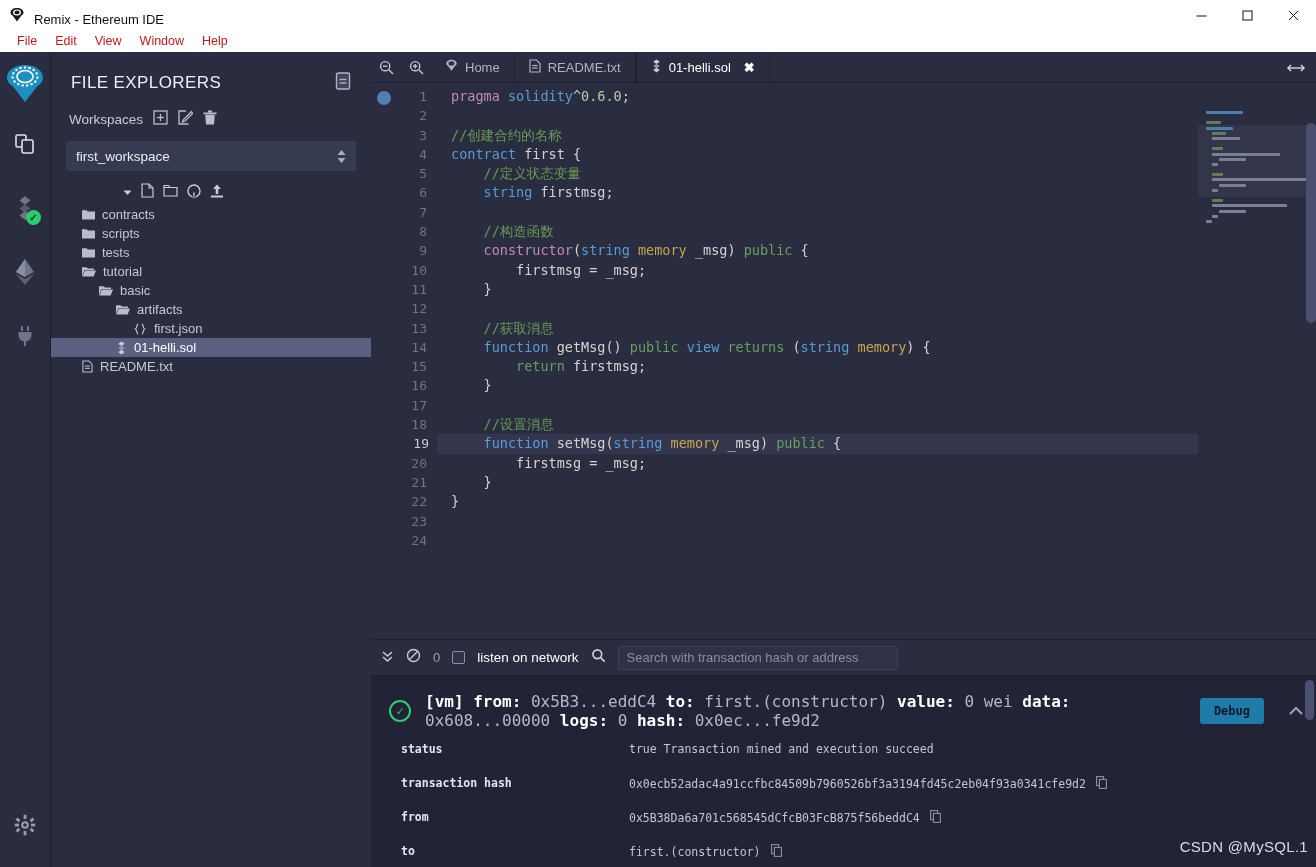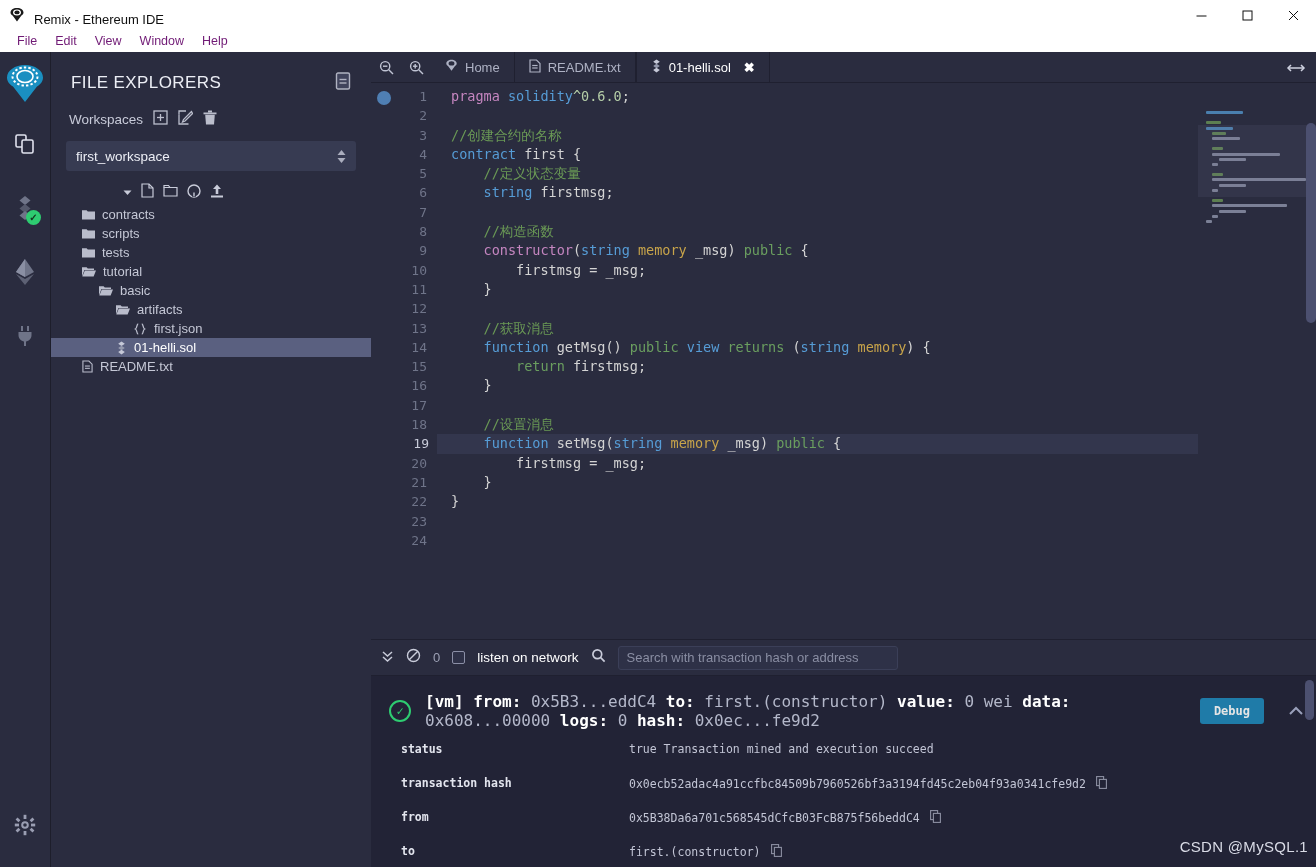--- a/index.html
+++ b/index.html
@@ -20,21 +20,21 @@
   .titlebar .app-title { margin-left: 8px; font-size: 13px; color: #101010; margin-top: 8px; }
   .win-controls { position: absolute; right: 0; top: 0; height: 30px; display: flex; }
   .win-btn {
     width: 46px; height: 30px;
     display: flex; align-items: center; justify-content: center;
     color: #101010; font-size: 13px;
   }
 
   
   .menubar { height: 22px; background: #ffffff; display: flex; align-items: center; padding-left: 8px; }
-  .menu-item { font-size: 12.5px; color: #701a75; padding: 2px 9px; }
+  .menu-item { font-size: 12.5px; color: #b91c1c; padding: 2px 9px; }
 
   
   .app { display: flex; height: 815px; background: #222336; }
 
   
   .rail {
     width: 51px; background: #2a2c3f;
     display: flex; flex-direction: column; align-items: center;
     border-right: 1px solid #1d1e2b;
     position: relative;
@@ -164,21 +164,21 @@
   .tx-card { margin: 16px 12px 0 18px; }
   .tx-head { display: flex; align-items: center; gap: 14px; }
   .tx-ok {
     width: 22px; height: 22px; border-radius: 50%;
     border: 2px solid #2ecc71; color: #2ecc71;
     display: flex; align-items: center; justify-content: center; font-size: 12px;
     flex: 0 0 22px;
   }
   .tx-summary { color: #cfd2e0; font-size: 16px; flex: 1; }
   .debug-btn {
-    background: #1f7ba8; color: #e5e5e5; font-size: 12px; font-weight: bold;
+    background: #1f7ba8; color: #0f172a; font-size: 12px; font-weight: bold;
     padding: 6px 14px; border-radius: 3px; font-family: "DejaVu Sans Mono", monospace;
   }
   .chev-up { color: #9aa0bb; font-size: 15px; margin-left: 10px; }
 
   .tx-rows { margin-top: 12px; padding-left: 12px; }
   .tx-row { display: flex; align-items: flex-start; height: 34px; font-size: 11.5px; }
   .tx-k { width: 228px; color: #e3e5ee; font-weight: bold; }
   .tx-v { color: #c2c5d5; display: flex; align-items: center; gap: 10px; }
   .copy-icon { opacity: .75; }
 

